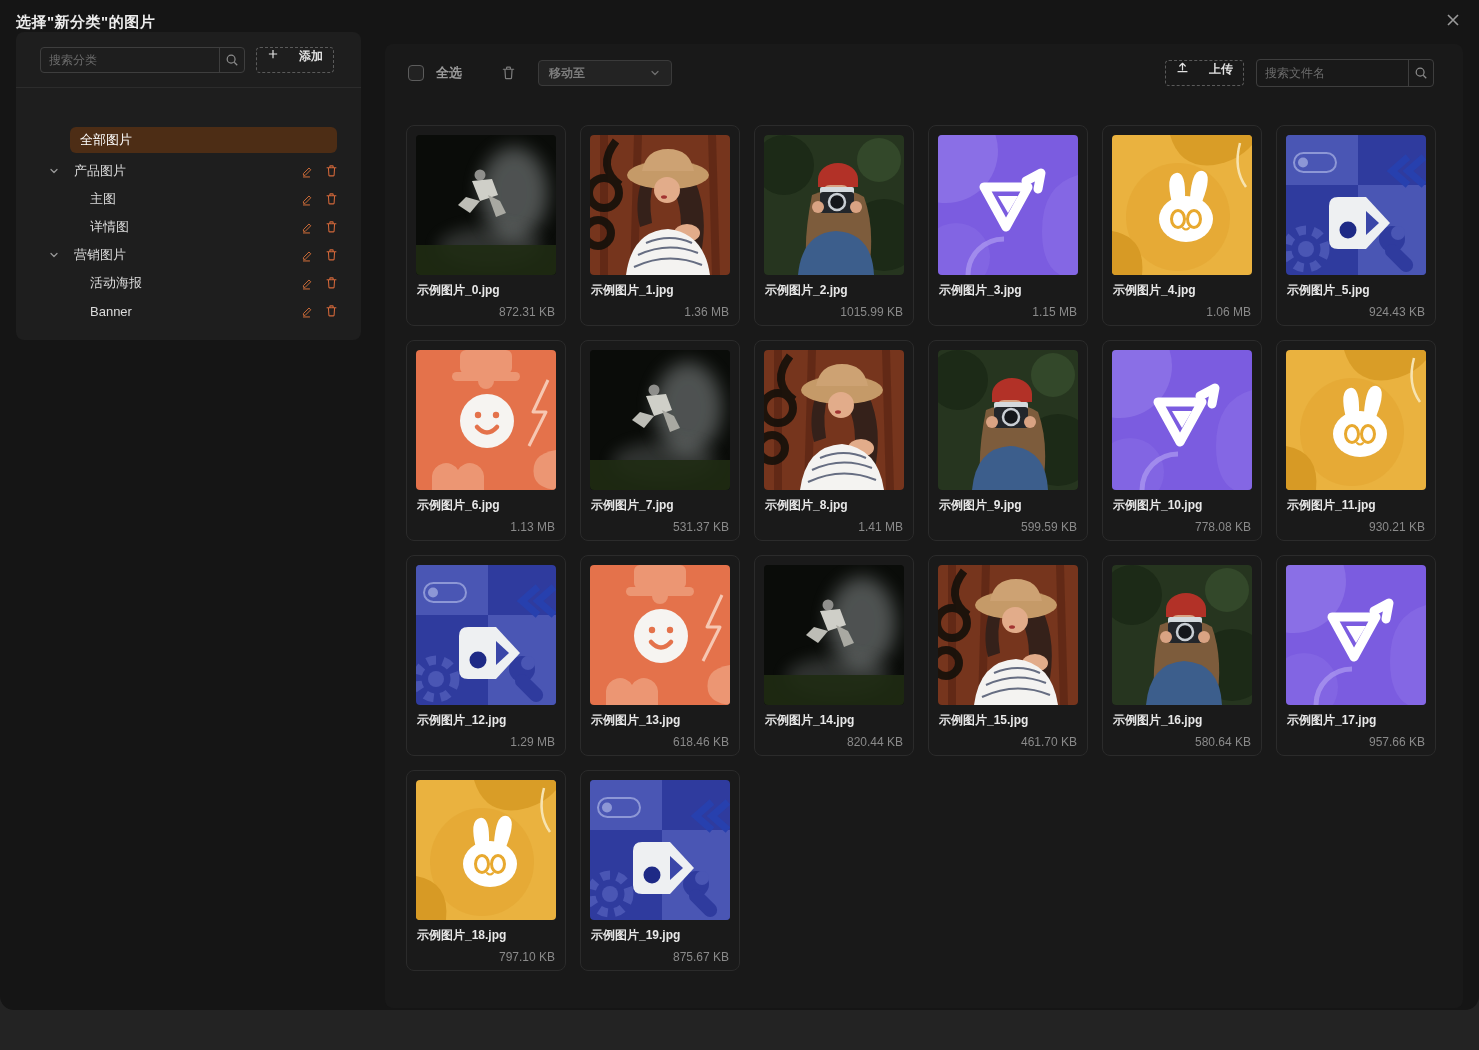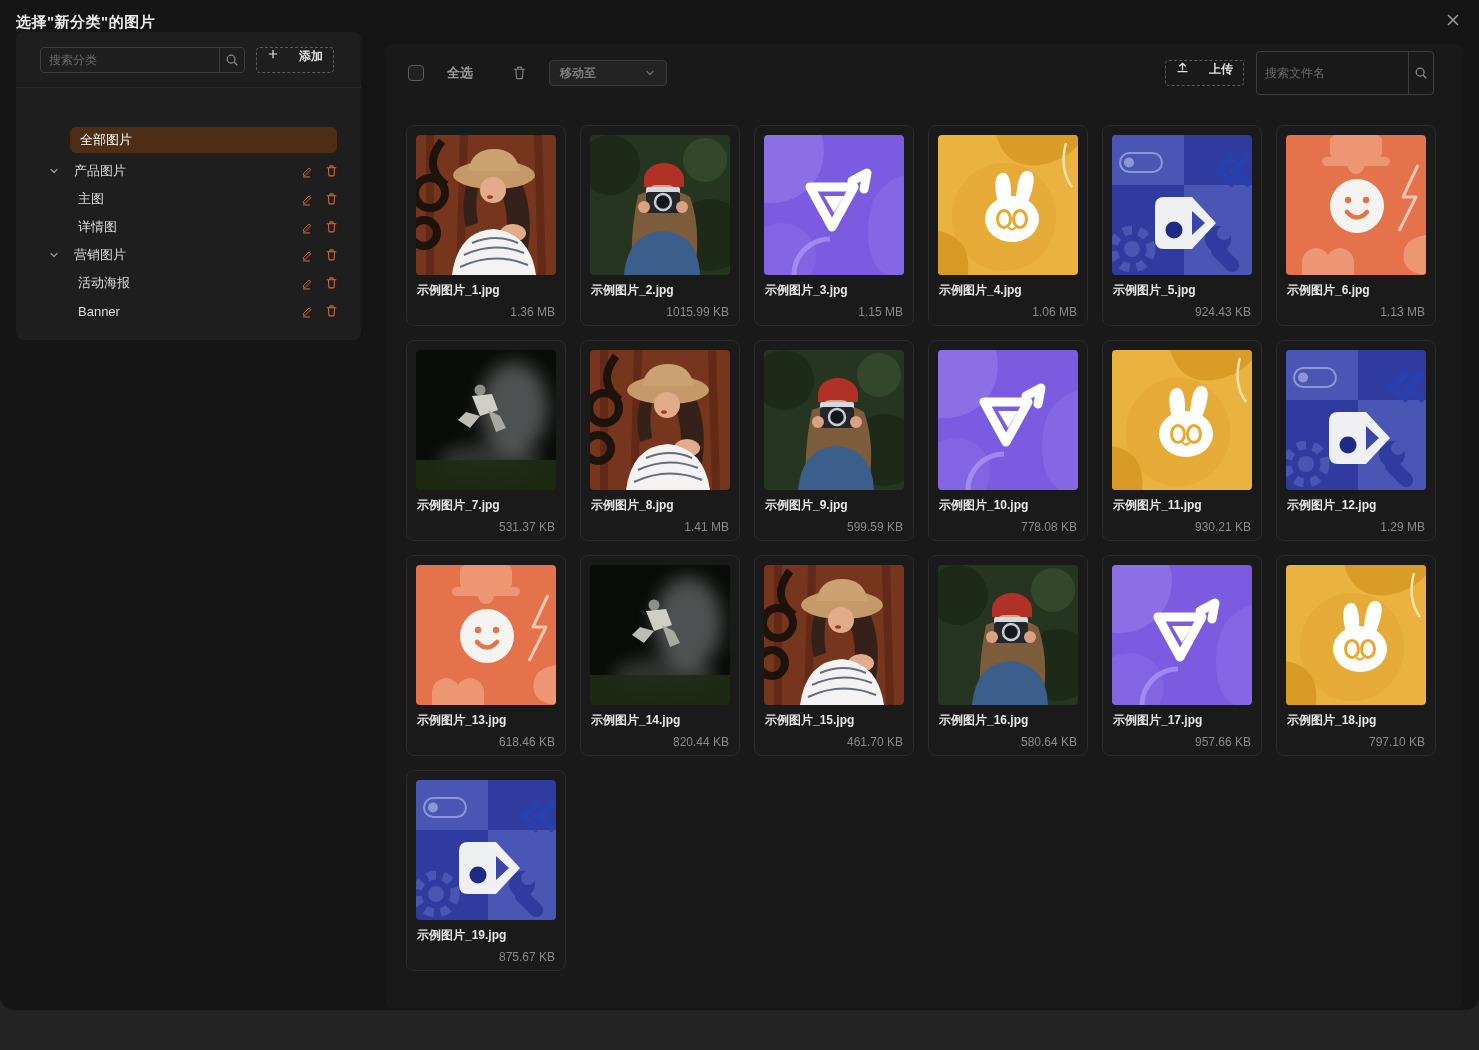--- a/index.html
+++ b/index.html
@@ -21,35 +21,35 @@
   .input-btn{width:24px;display:flex;align-items:center;justify-content:center;border-left:1px solid #3e3e3e;color:#8d8d8d;cursor:pointer}
   .sb-search{width:205px}
   .dash-btn{display:flex;align-items:flex-start;justify-content:center;gap:20px;border:1px dashed #5a5a5a;border-radius:4px;height:26px;padding:0 10px;color:#e2e2e2;font-size:12px;font-weight:bold;cursor:pointer;background:transparent;box-sizing:border-box}
   .sb-divider{height:1px;background:#2c2c2c}
   .tree{padding-top:27px}
   .tree-row{display:flex;align-items:center;height:28px;padding:0 23px 0 30px;font-size:13px;color:#dcdcdc}
   .tree-row.sel{height:26px;margin:12px 24px 4px 54px;padding:0 10px;background:#4d2d15;border-radius:6px;color:#ffffff;font-weight:normal}
   .tree-row .chev{width:16px;height:16px;margin-right:12px;display:flex;align-items:center;justify-content:center;color:#9a9a9a;cursor:pointer}
   .tree-row .spacer{width:16px;margin-right:12px}
   .tree-row .label{flex:1;white-space:nowrap}
-  .tree-row.child .label{margin-left:4px}
+  .tree-row.child .label{margin-left:16px}
   .tree-row .actions{display:flex;gap:10px;align-items:center}
   .icon-btn{width:14px;height:14px;color:#cf6d39;cursor:pointer;display:flex;align-items:center;justify-content:center}
   .icon-btn.del{color:#d4683a}
 
   
   .main{position:absolute;left:385px;top:44px;width:1078px;height:964px;background:#191919;border-radius:8px;box-sizing:border-box}
   .toolbar{display:flex;align-items:center;padding:15px 29px 0 23px;height:28px}
   .checkbox{width:16px;height:16px;border:1.5px solid #5c5c5c;border-radius:4px;background:#222222;box-sizing:border-box;cursor:pointer}
-  .sel-all{margin-left:23px;font-size:13px;font-weight:bold;color:#9c9c9c}
+  .sel-all{margin-left:12px;font-size:13px;font-weight:bold;color:#9c9c9c}
   .tb-trash{margin-left:38px;width:16px;height:16px;color:#7c7c7c;display:flex;align-items:center;justify-content:center;cursor:pointer}
-  .dropdown{margin-left:22px;width:118px;height:26px;border:1px solid #3a3a3a;background:#232323;border-radius:4px;display:flex;align-items:center;padding:0 10px;font-size:12px;font-weight:bold;color:#7d7d7d;box-sizing:border-box;cursor:pointer}
+  .dropdown{margin-left:22px;width:134px;height:26px;border:1px solid #3a3a3a;background:#232323;border-radius:4px;display:flex;align-items:center;padding:0 10px;font-size:12px;font-weight:bold;color:#7d7d7d;box-sizing:border-box;cursor:pointer}
   .dropdown .dchev{margin-left:auto;color:#707070;display:flex}
   .tb-right{margin-left:auto;display:flex;align-items:center;gap:12px}
-  .file-search{width:178px;height:44px}
+  .file-search{width:178px;height:28px}
 
   .grid{display:flex;flex-wrap:wrap;gap:14px;padding:38px 0 0 21px;width:1030px}
   .card{width:160px;height:201px;background:#1a1a1a;border:1px solid #2b2b2b;border-radius:8px;box-sizing:border-box;cursor:pointer}
   .thumb{width:140px;height:140px;margin:9px 9px 0;border-radius:4px;overflow:hidden;background:#111}
   .thumb svg{display:block;width:140px;height:140px}
   .fname{padding:7px 10px 0;font-size:12px;font-weight:bold;color:#e8e8e8;white-space:nowrap;overflow:hidden}
   .fsize{padding:6px 10px 0;font-size:12px;color:#8a8a8a;text-align:right}
   svg{flex:none}
 </style>
 </head>
@@ -237,20 +237,36 @@
                 <line x1="10.6" y1="10.6" x2="14" y2="14" stroke="currentColor" stroke-width="1.4"></line>
               </svg>
           </span>
         </div>
       </div>
     </div>
     <div class="grid" id="grid">
         <div class="card">
           <div class="thumb">
             <svg viewBox="0 0 140 140">
+              <rect width="140" height="140" fill="#0a0c09"></rect>
+              <ellipse cx="98" cy="58" rx="34" ry="46" fill="#aeb4b6" opacity=".42" style="filter:blur(9px)"></ellipse>
+              <ellipse cx="74" cy="112" rx="52" ry="20" fill="#b9bfc0" opacity=".22" style="filter:blur(8px)"></ellipse>
+              <rect y="110" width="140" height="30" fill="#1f2b13" opacity=".9"></rect>
+              <circle cx="64" cy="40" r="5.5" fill="#8f8f8c"></circle>
+              <path d="M56 46 l20 -2 6 16 -18 6 z" fill="#cfcfc8"></path>
+              <path d="M50 62 l14 4 -10 12 -12 -8 z" fill="#bdbdb6"></path>
+              <path d="M72 60 l12 6 6 12 -10 4 z" fill="#a9a9a2"></path>
+            </svg>
+          </div>
+          <div class="fname">示例图片_0.jpg</div>
+          <div class="fsize">872.31 KB</div>
+        </div>
+        <div class="card">
+          <div class="thumb">
+            <svg viewBox="0 0 140 140">
               <rect width="140" height="140" fill="#76351d"></rect>
               <g stroke="#5a2614" stroke-width="8" opacity=".7">
                 <line x1="14" y1="0" x2="14" y2="140"></line>
                 <line x1="48" y1="0" x2="44" y2="140"></line>
                 <line x1="122" y1="0" x2="126" y2="140"></line>
               </g>
               <g fill="none" stroke="#15100b" stroke-width="8" opacity=".9">
                 <circle cx="14" cy="58" r="15"></circle>
                 <circle cx="8" cy="98" r="13"></circle>
                 <path d="M26 6 q-20 26 4 44"></path>

